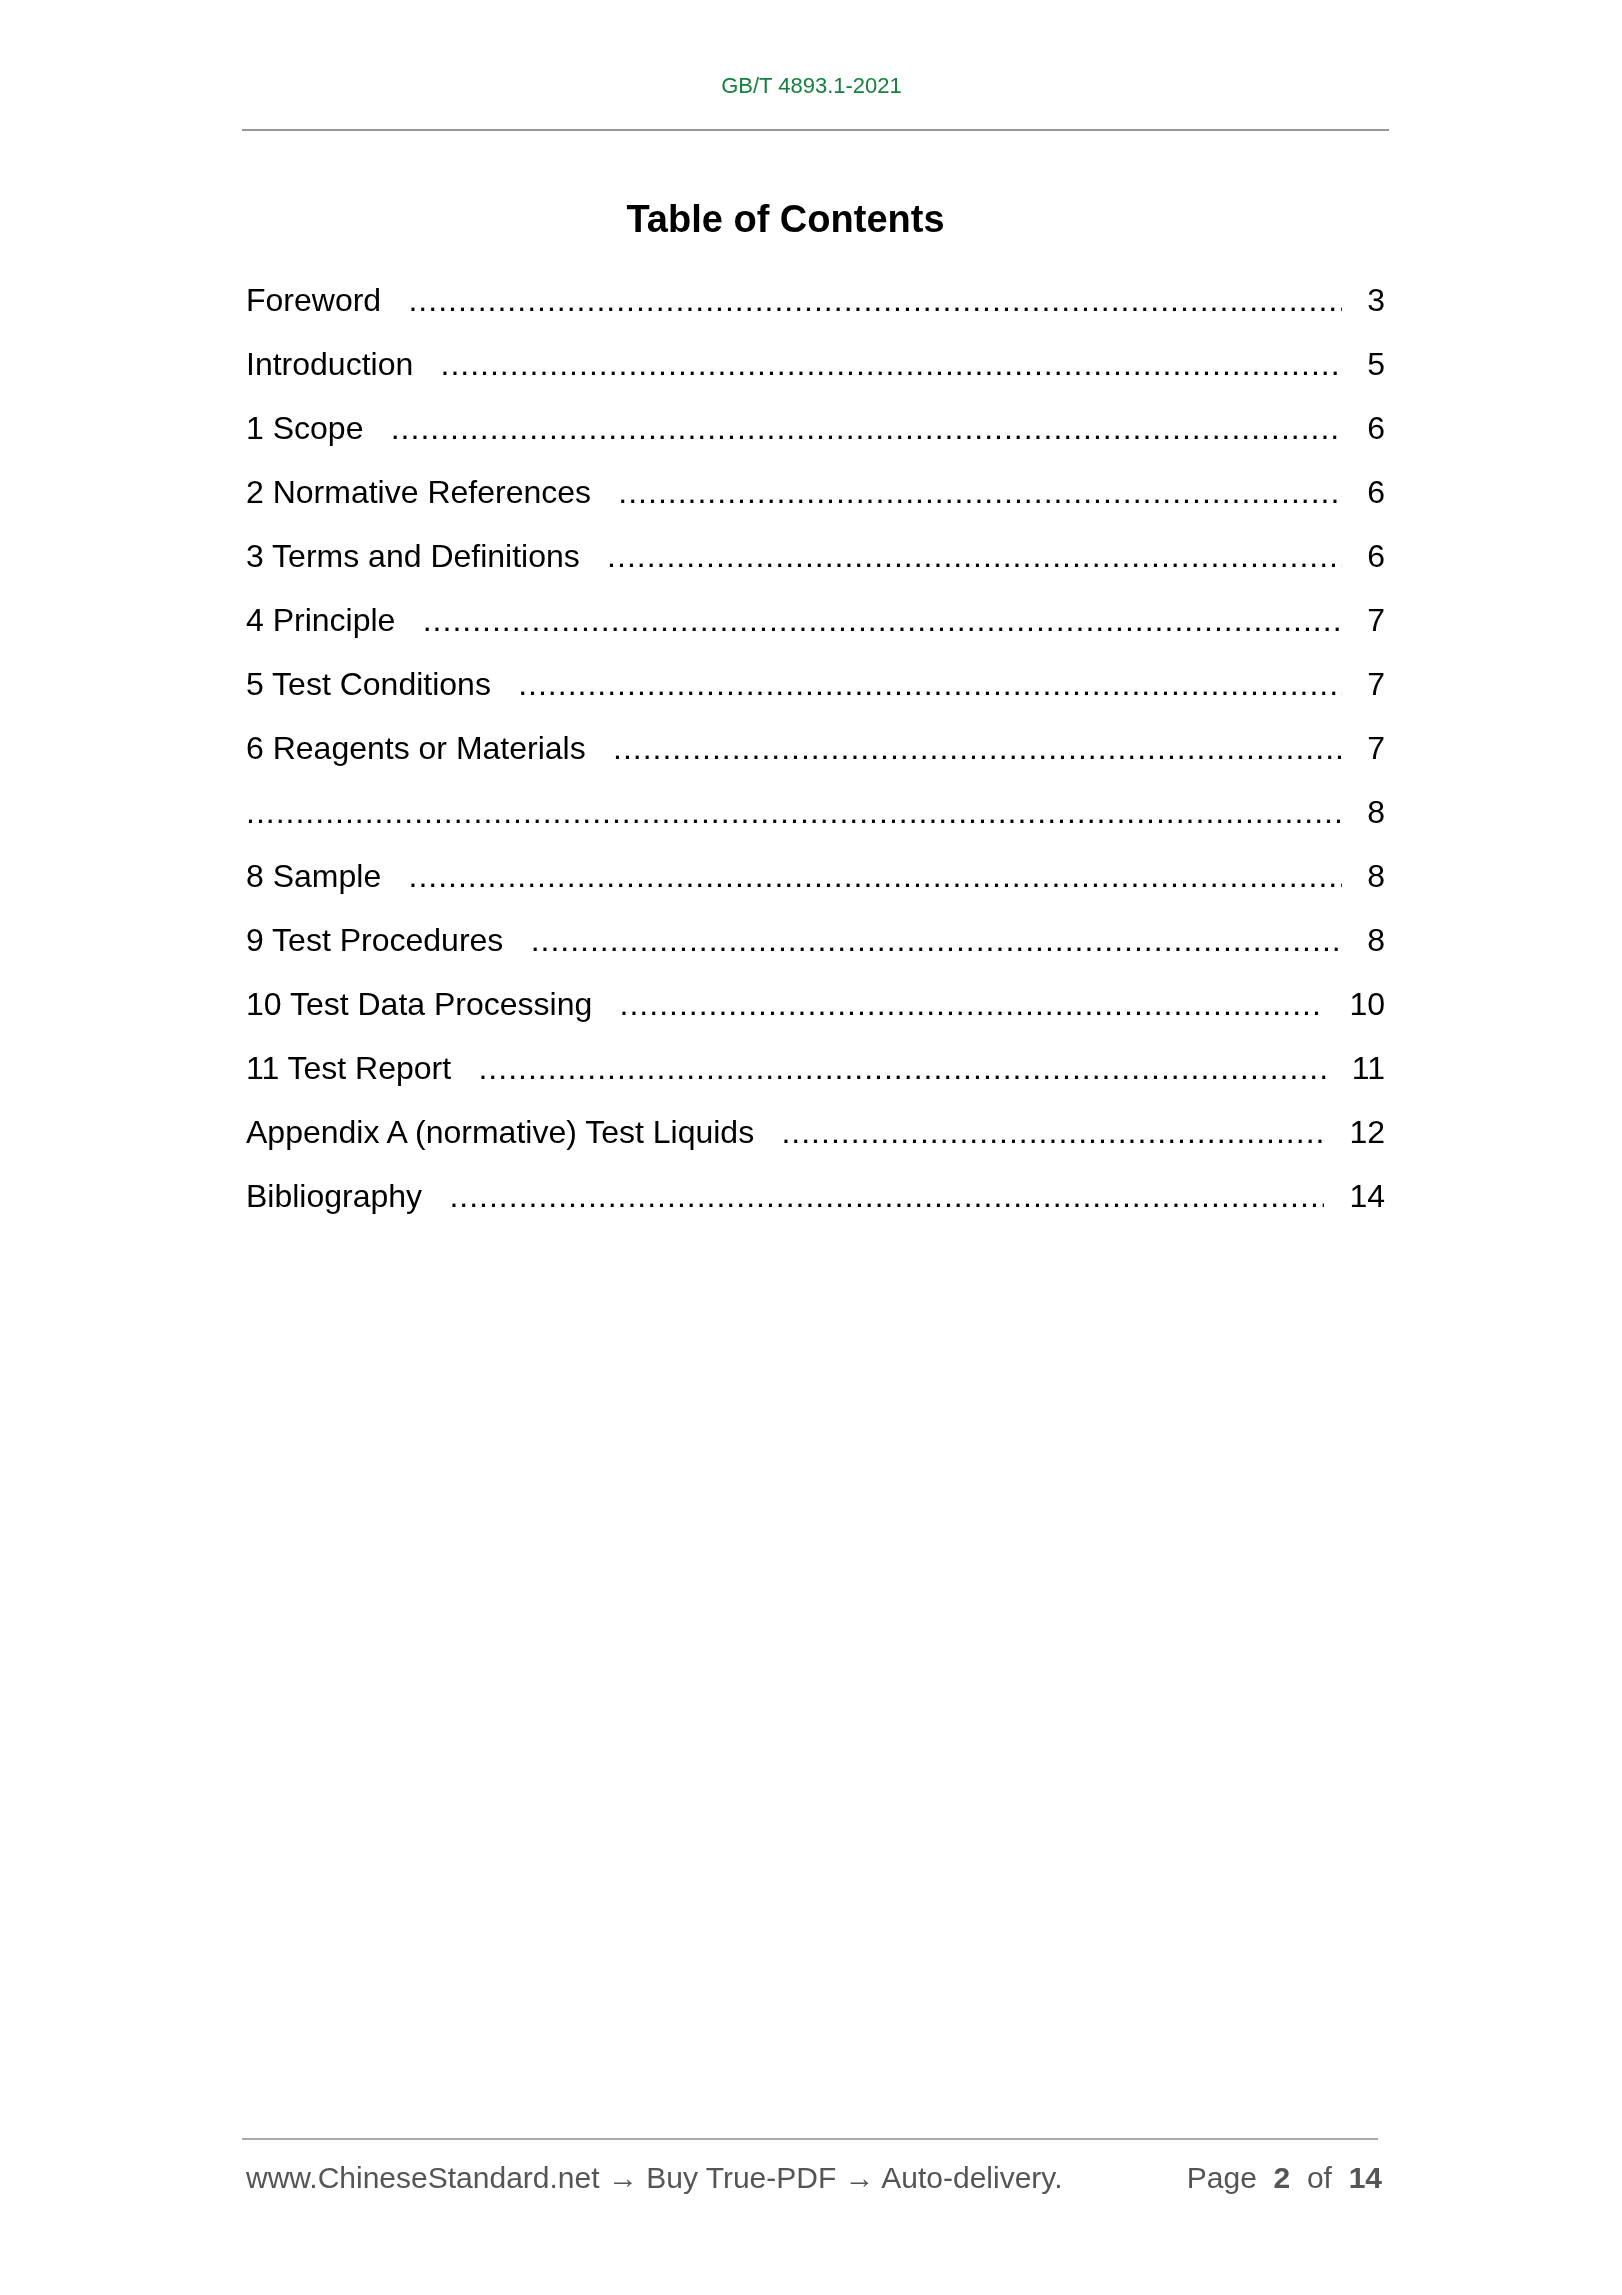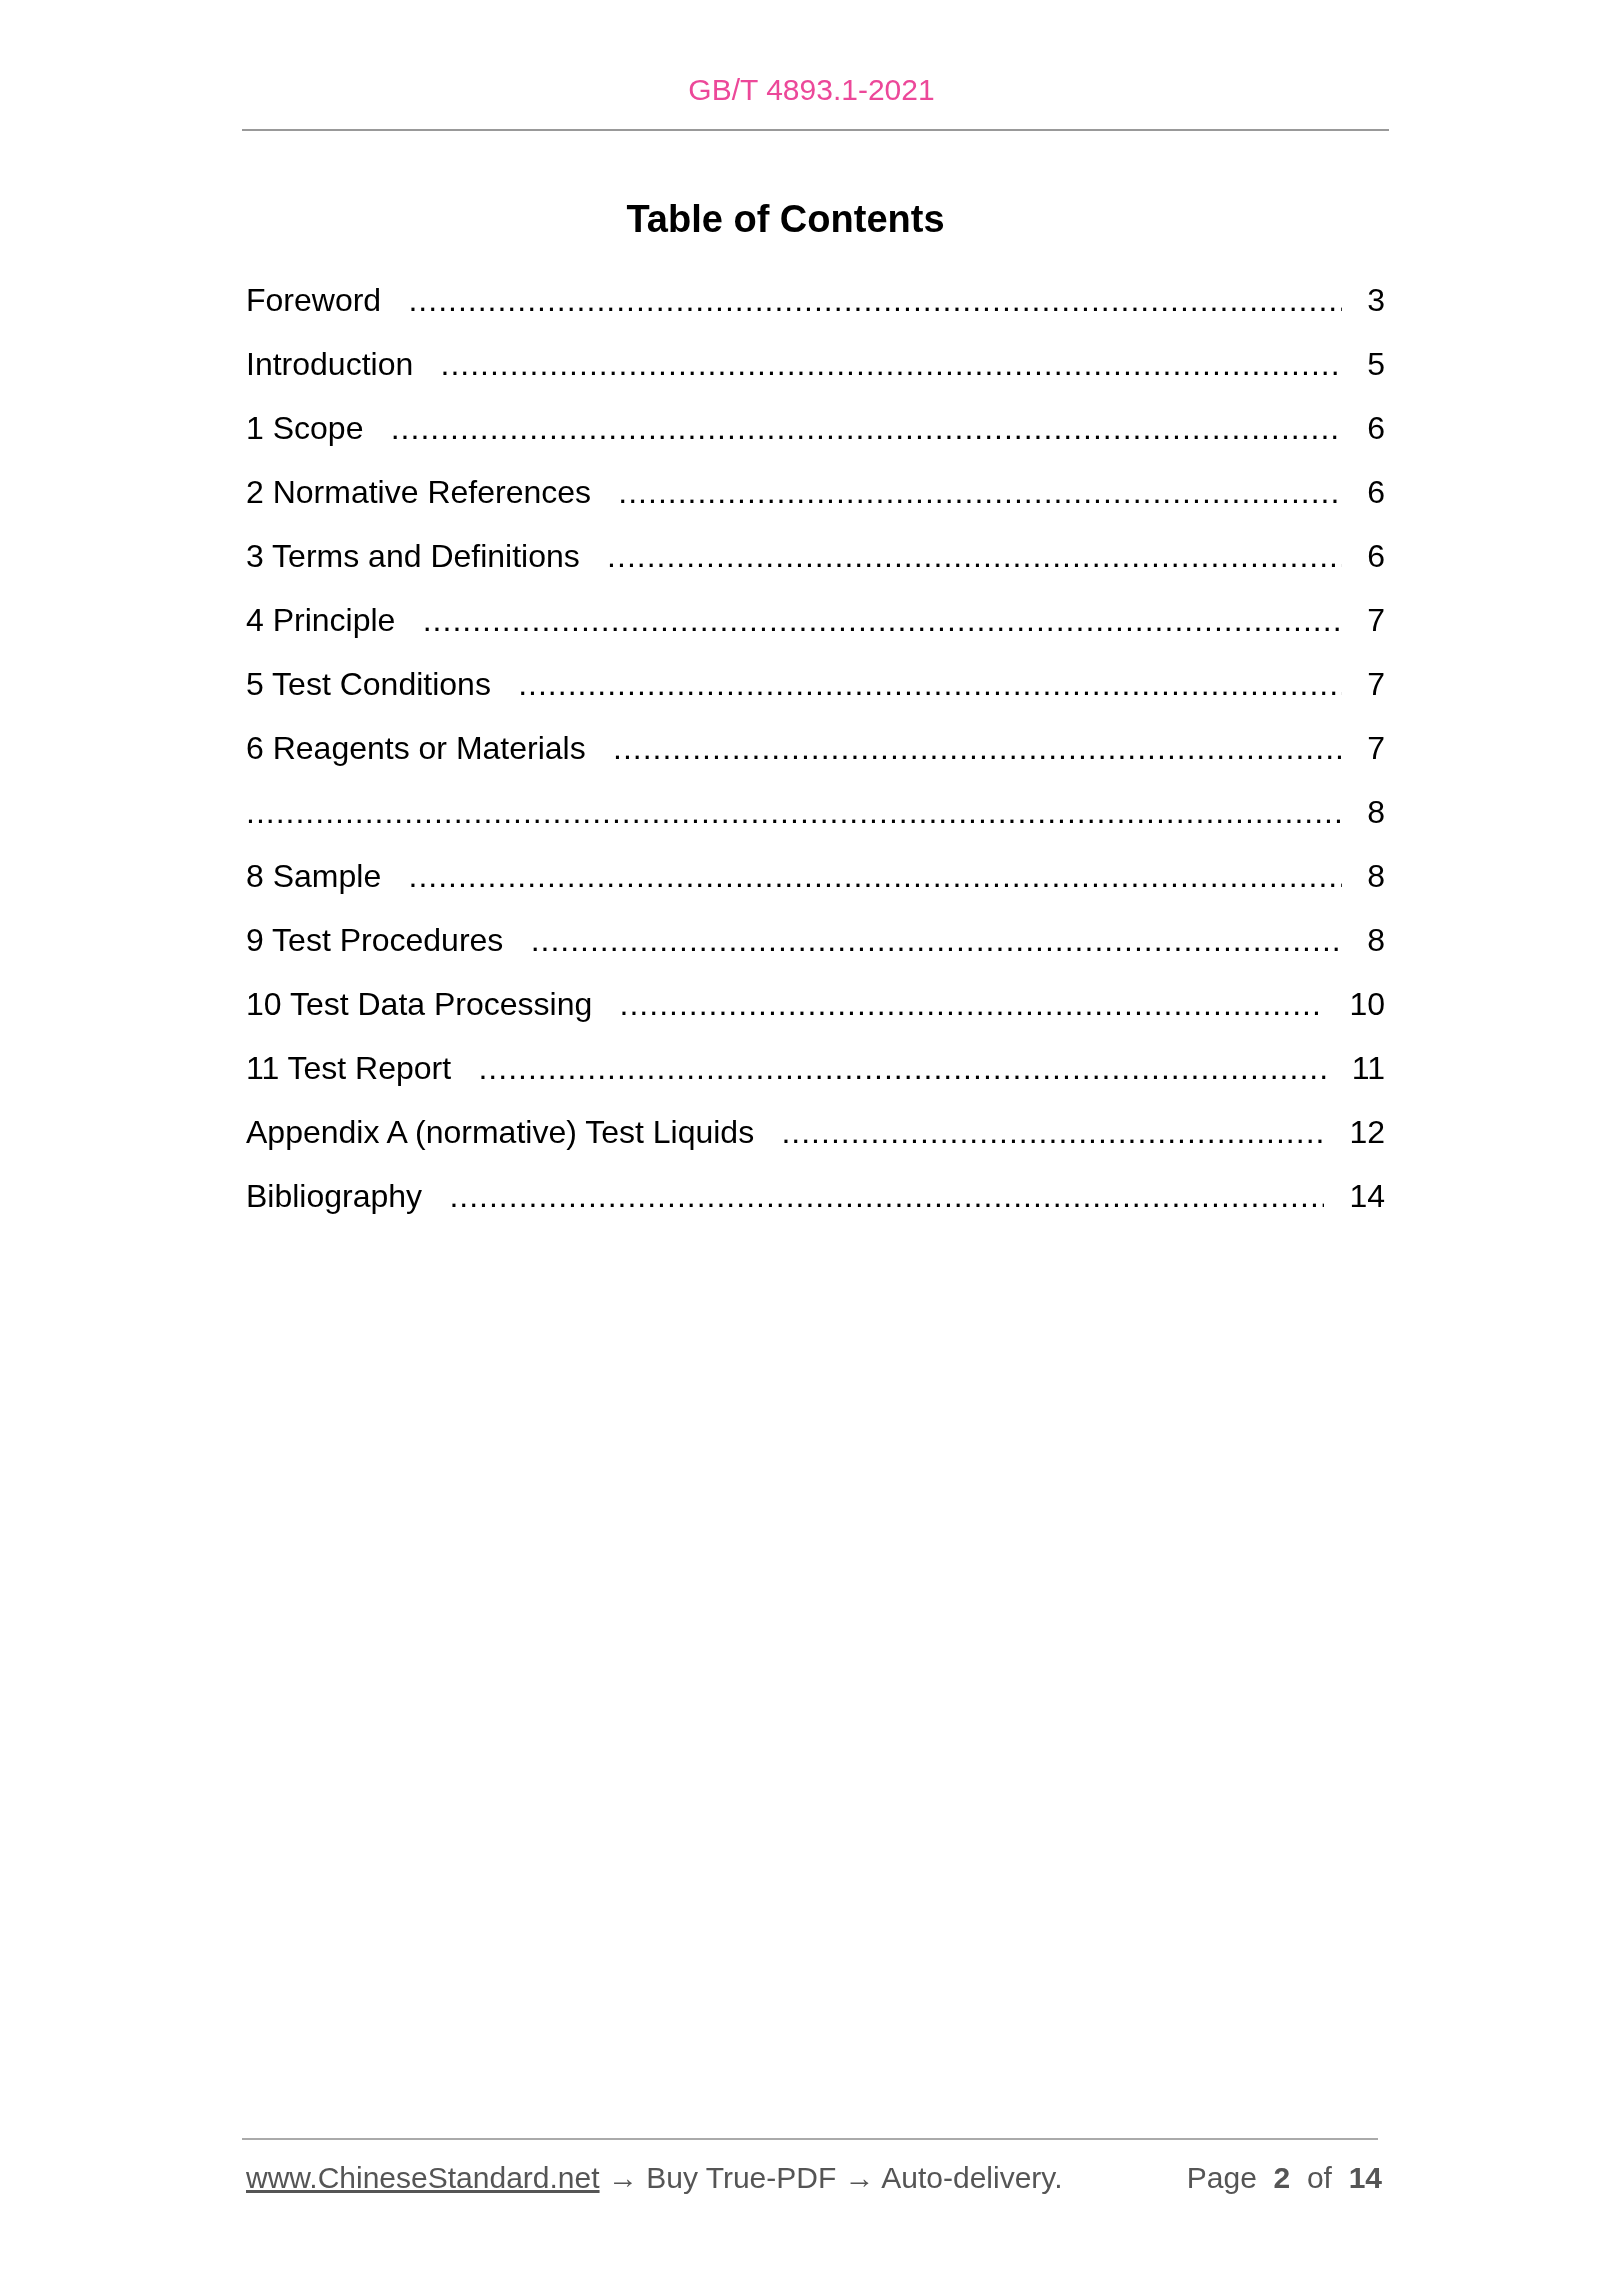--- a/index.html
+++ b/index.html
@@ -1,28 +1,28 @@
 <!DOCTYPE html>
 <html style="font-size:13.3px"><head>
 <meta charset="utf-8">
 <style>
   html, body { margin:0; padding:0; background:#fff; }
   body { width:1623px; height:2295px; position:relative; font-family:"Liberation Sans", sans-serif; color:#000; overflow:hidden; }
-  .hdr-text { position:absolute; top:73px; left:0; width:1623px; text-align:center; font-size:30px; color:#ec4899; }
+  .hdr-text { position:absolute; top:73px; left:0; width:1623px; text-align:center; font-size:22px; color:#15803d; }
   .hdr-rule { position:absolute; top:129px; left:242px; width:1147px; height:1.7px; background:#999; }
   .title { position:absolute; top:198px; left:15px; width:1541px; text-align:center; font-size:38px; font-weight:bold; }
   .toc { position:absolute; top:275px; left:246px; width:1139px; }
   .toc-row { display:flex; align-items:baseline; height:64px; font-size:32px; line-height:50px;gap:24px; }
   .toc-row .lbl { white-space:nowrap; padding-right:3.3px; }
   .toc-row .dots { flex:1; overflow:hidden; white-space:nowrap; height:50px; position:relative; }
   .toc-row .dots::before { content:"........................................................................................................................................................................................................................"; letter-spacing:1px; }
   .toc-row .pg { white-space:nowrap; padding-left:1.7px; }
   .ftr-rule { position:absolute; top:2138px; left:242px; width:1136px; height:1.7px; background:#aaa; }
   .ftr { position:absolute; top:2161px; left:246px; width:1136px; font-size:30px; color:#555; display:flex; justify-content:space-between; }
-  .ftr a { color:#555; text-decoration:underline; }
+  .ftr a { color:#555; }
   .ftr .pg b { font-weight:bold; }
 </style>
 </head>
 <body>
 
 <div class="hdr-text">GB/T 4893.1-2021</div>
 <div class="hdr-rule"></div>
 
 <div class="title">Table of Contents</div>
 

